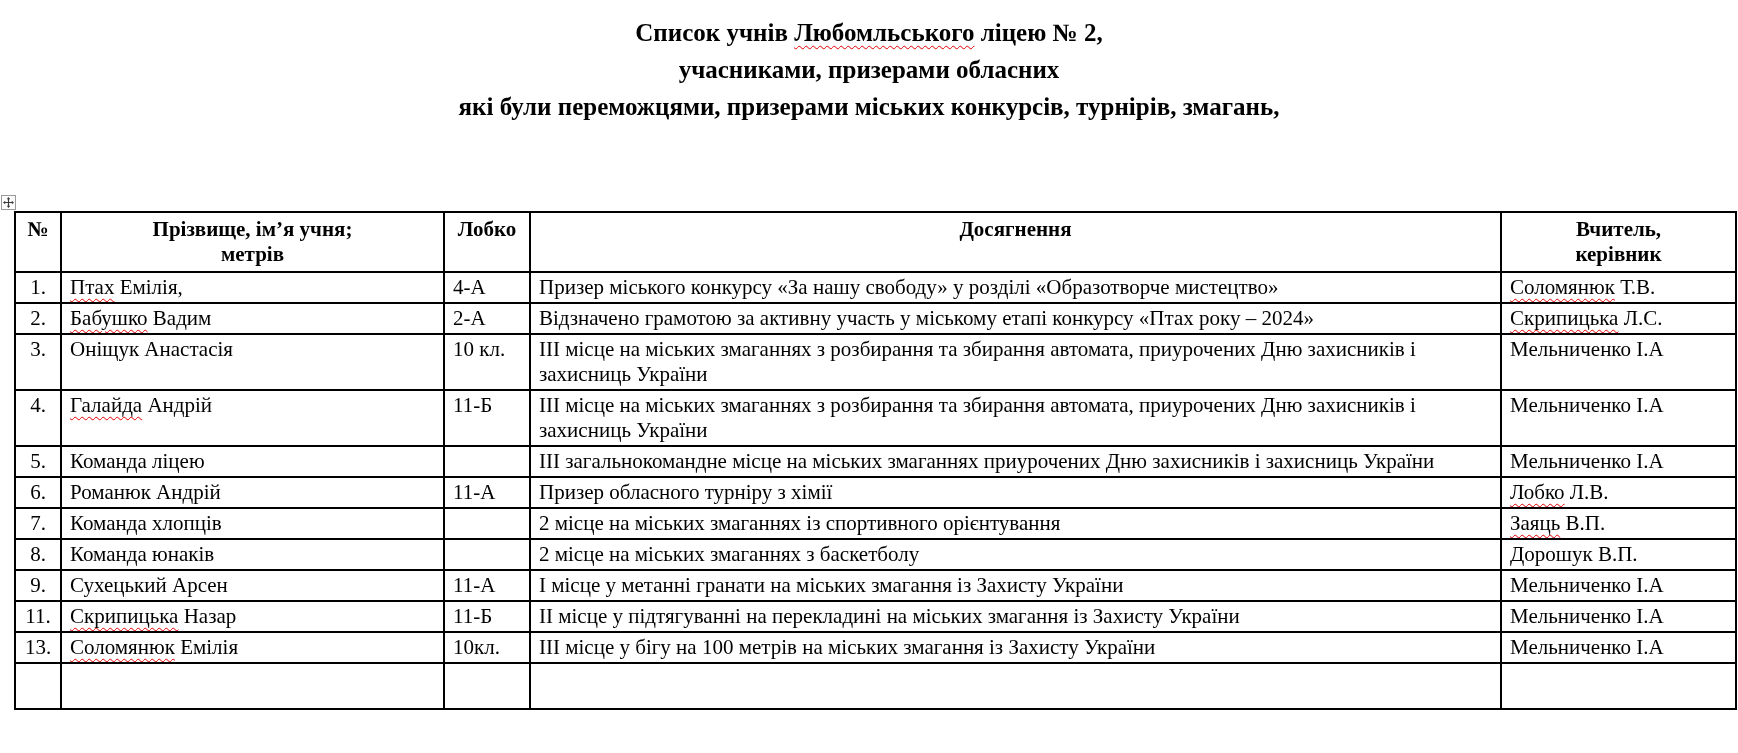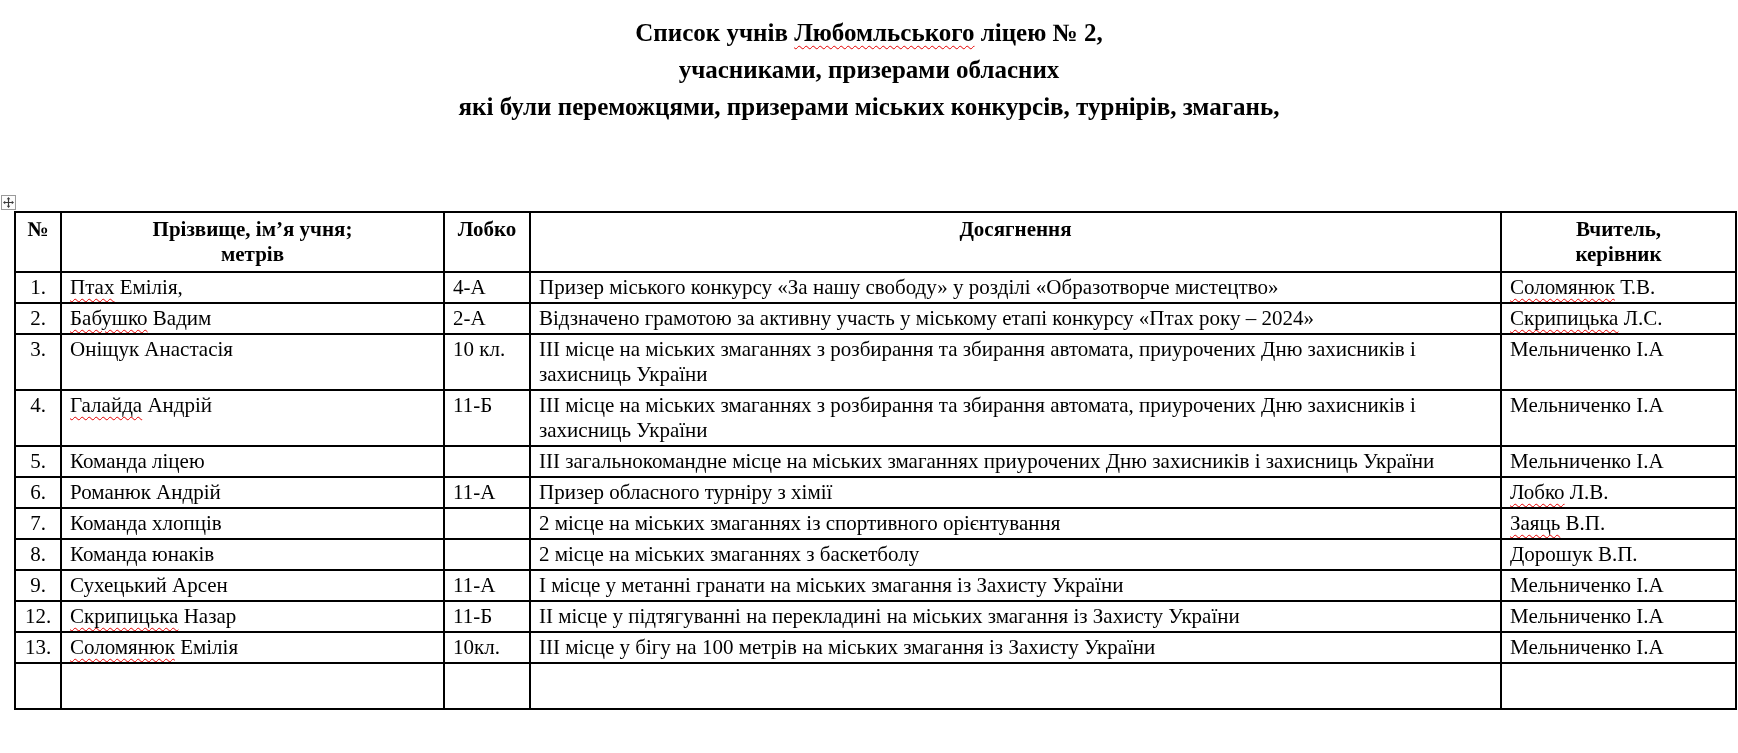--- a/index.html
+++ b/index.html
@@ -136,21 +136,21 @@
         <td><span>Дорошук В.П.</span></td>
       </tr>
       <tr>
         <td class="num">9.</td>
         <td><span>Сухецький Арсен</span></td>
         <td class="cls">11-А</td>
         <td>І місце у метанні гранати на міських змагання із Захисту України</td>
         <td><span>Мельниченко І.А</span></td>
       </tr>
       <tr>
-        <td class="num">12.</td>
+        <td class="num">11.</td>
         <td><span class="sp">Скрипицька</span><span> Назар</span></td>
         <td class="cls">11-Б</td>
         <td>ІІ місце у підтягуванні на перекладині на міських змагання із Захисту України</td>
         <td><span>Мельниченко І.А</span></td>
       </tr>
       <tr>
         <td class="num">13.</td>
         <td><span class="sp">Соломянюк</span><span> Емілія</span></td>
         <td class="cls">10кл.</td>
         <td>ІІІ місце у бігу на 100 метрів на міських змагання із Захисту України</td>

